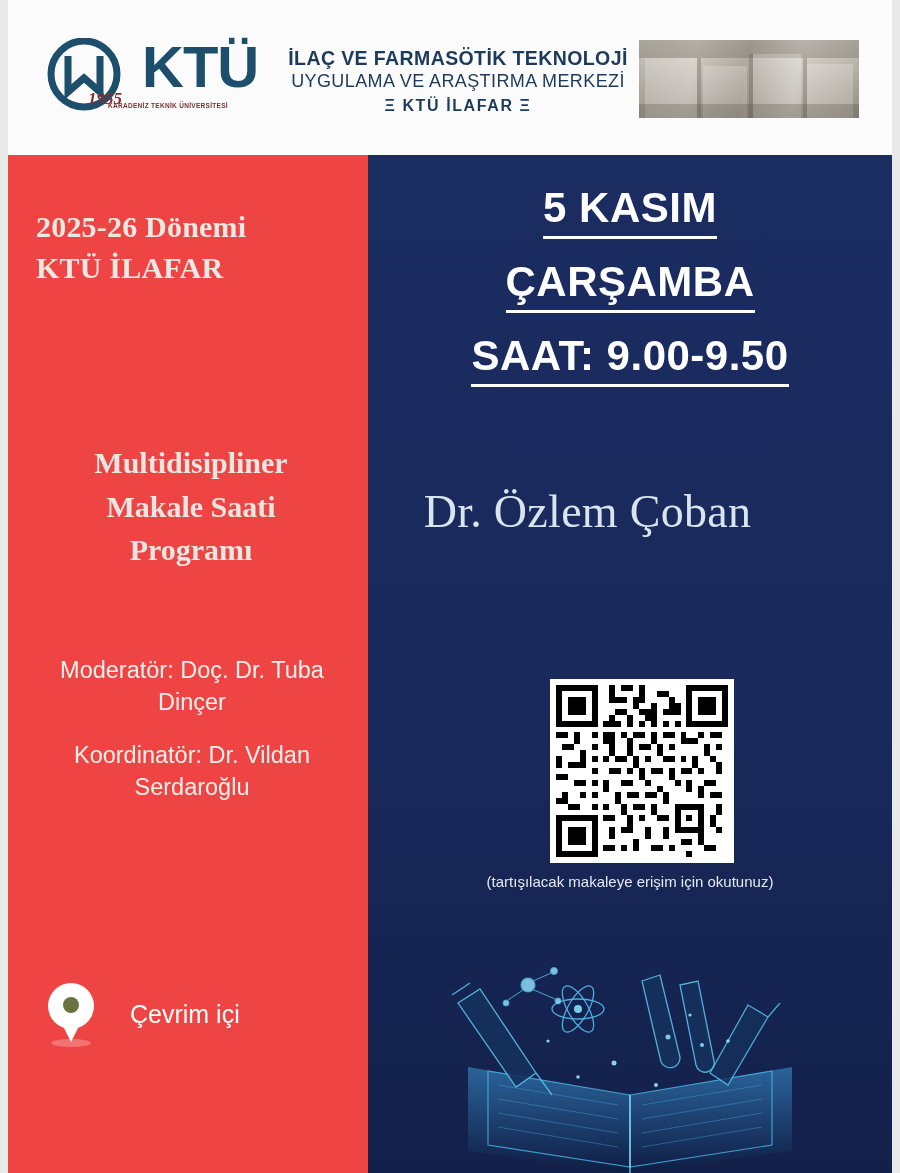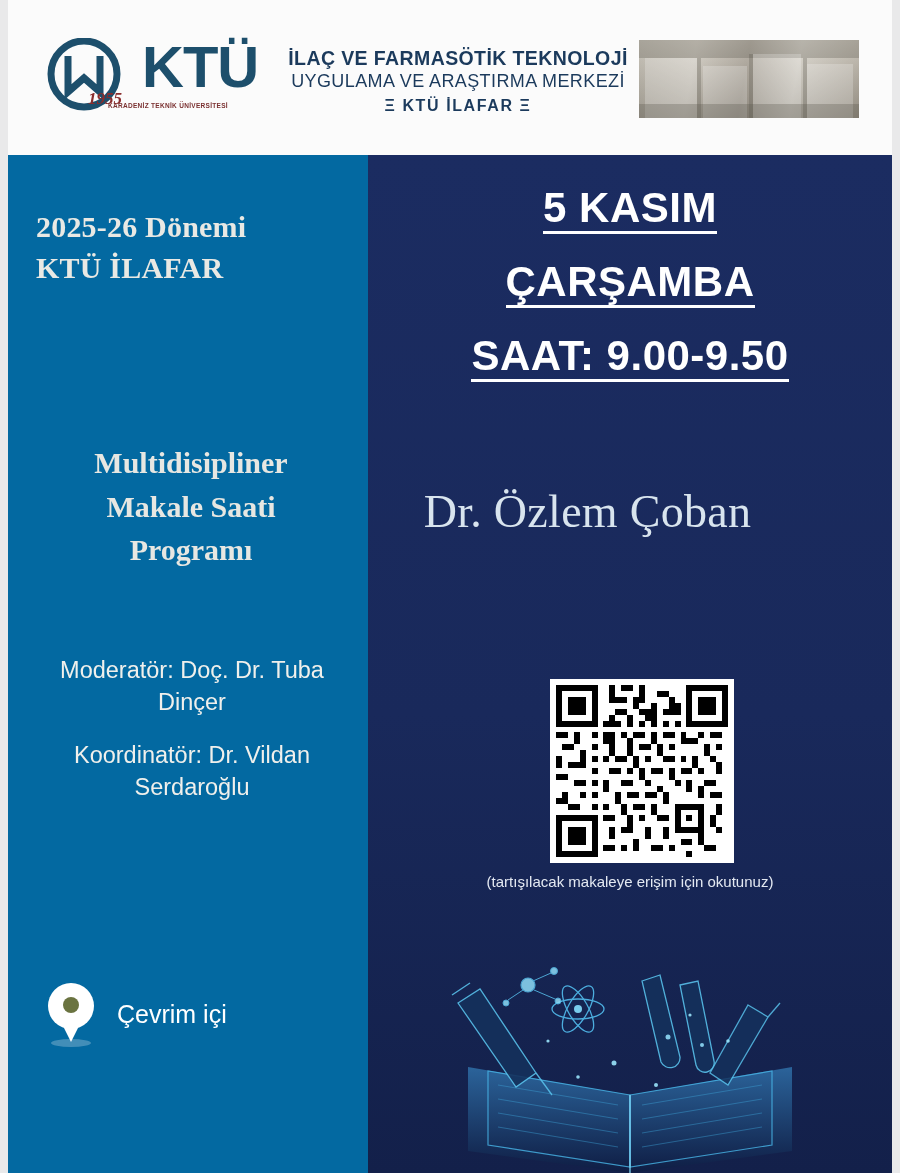--- a/index.html
+++ b/index.html
@@ -120,21 +120,21 @@
     background: rgba(90,85,75,0.30);
   }
 
   
   .left-col {
     position: absolute;
     left: 8px;
     top: 155px;
     width: 372px;
     height: 1018px;
-    background: #0369a1;
+    background: #ef4444;
     color: #ffffff;
   }
   .left-title {
     position: absolute;
     left: 28px;
     top: 52px;
     width: 316px;
     font-family: "Liberation Serif", serif;
     font-weight: bold;
     font-size: 30px;
@@ -202,21 +202,21 @@
     background: #6a7340;
   }
   .pin-shadow {
     position: absolute;
     left: 3px; top: 56px;
     width: 40px; height: 8px;
     border-radius: 50%;
     background: rgba(255,255,255,0.25);
   }
   .loc-label {
-    margin-left: 23px;
+    margin-left: 36px;
     font-size: 25px;
     color: #ffffff;
   }
 
   
   .right-col {
     position: absolute;
     left: 368px;
     top: 155px;
     width: 524px;
@@ -235,20 +235,21 @@
   .date-block div {
     font-size: 42px;
     font-weight: bold;
     letter-spacing: 0.5px;
     line-height: 1.0;
     margin-bottom: 32px;
     display: block;
   }
   .date-block div span {
     border-bottom: 3px solid #ffffff;
+    padding-bottom: 5px;
   }
   .speaker {
     position: absolute;
     left: 0;
     top: 330px;
     width: 439px;
     text-align: center;
     font-family: "Liberation Serif", serif;
     font-size: 46px;
     color: #d8e4ee;

